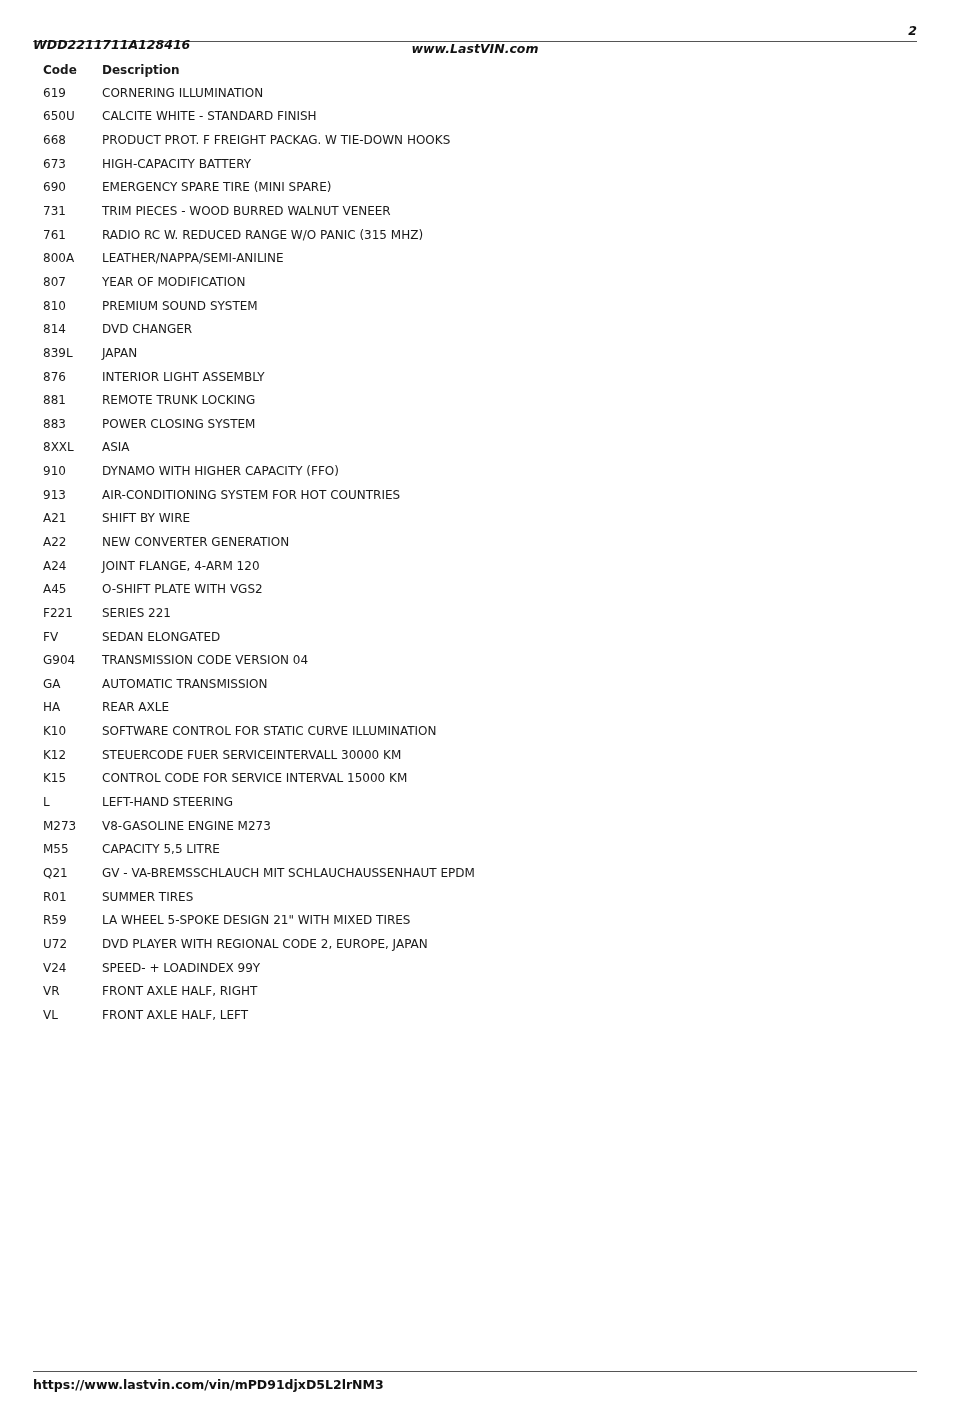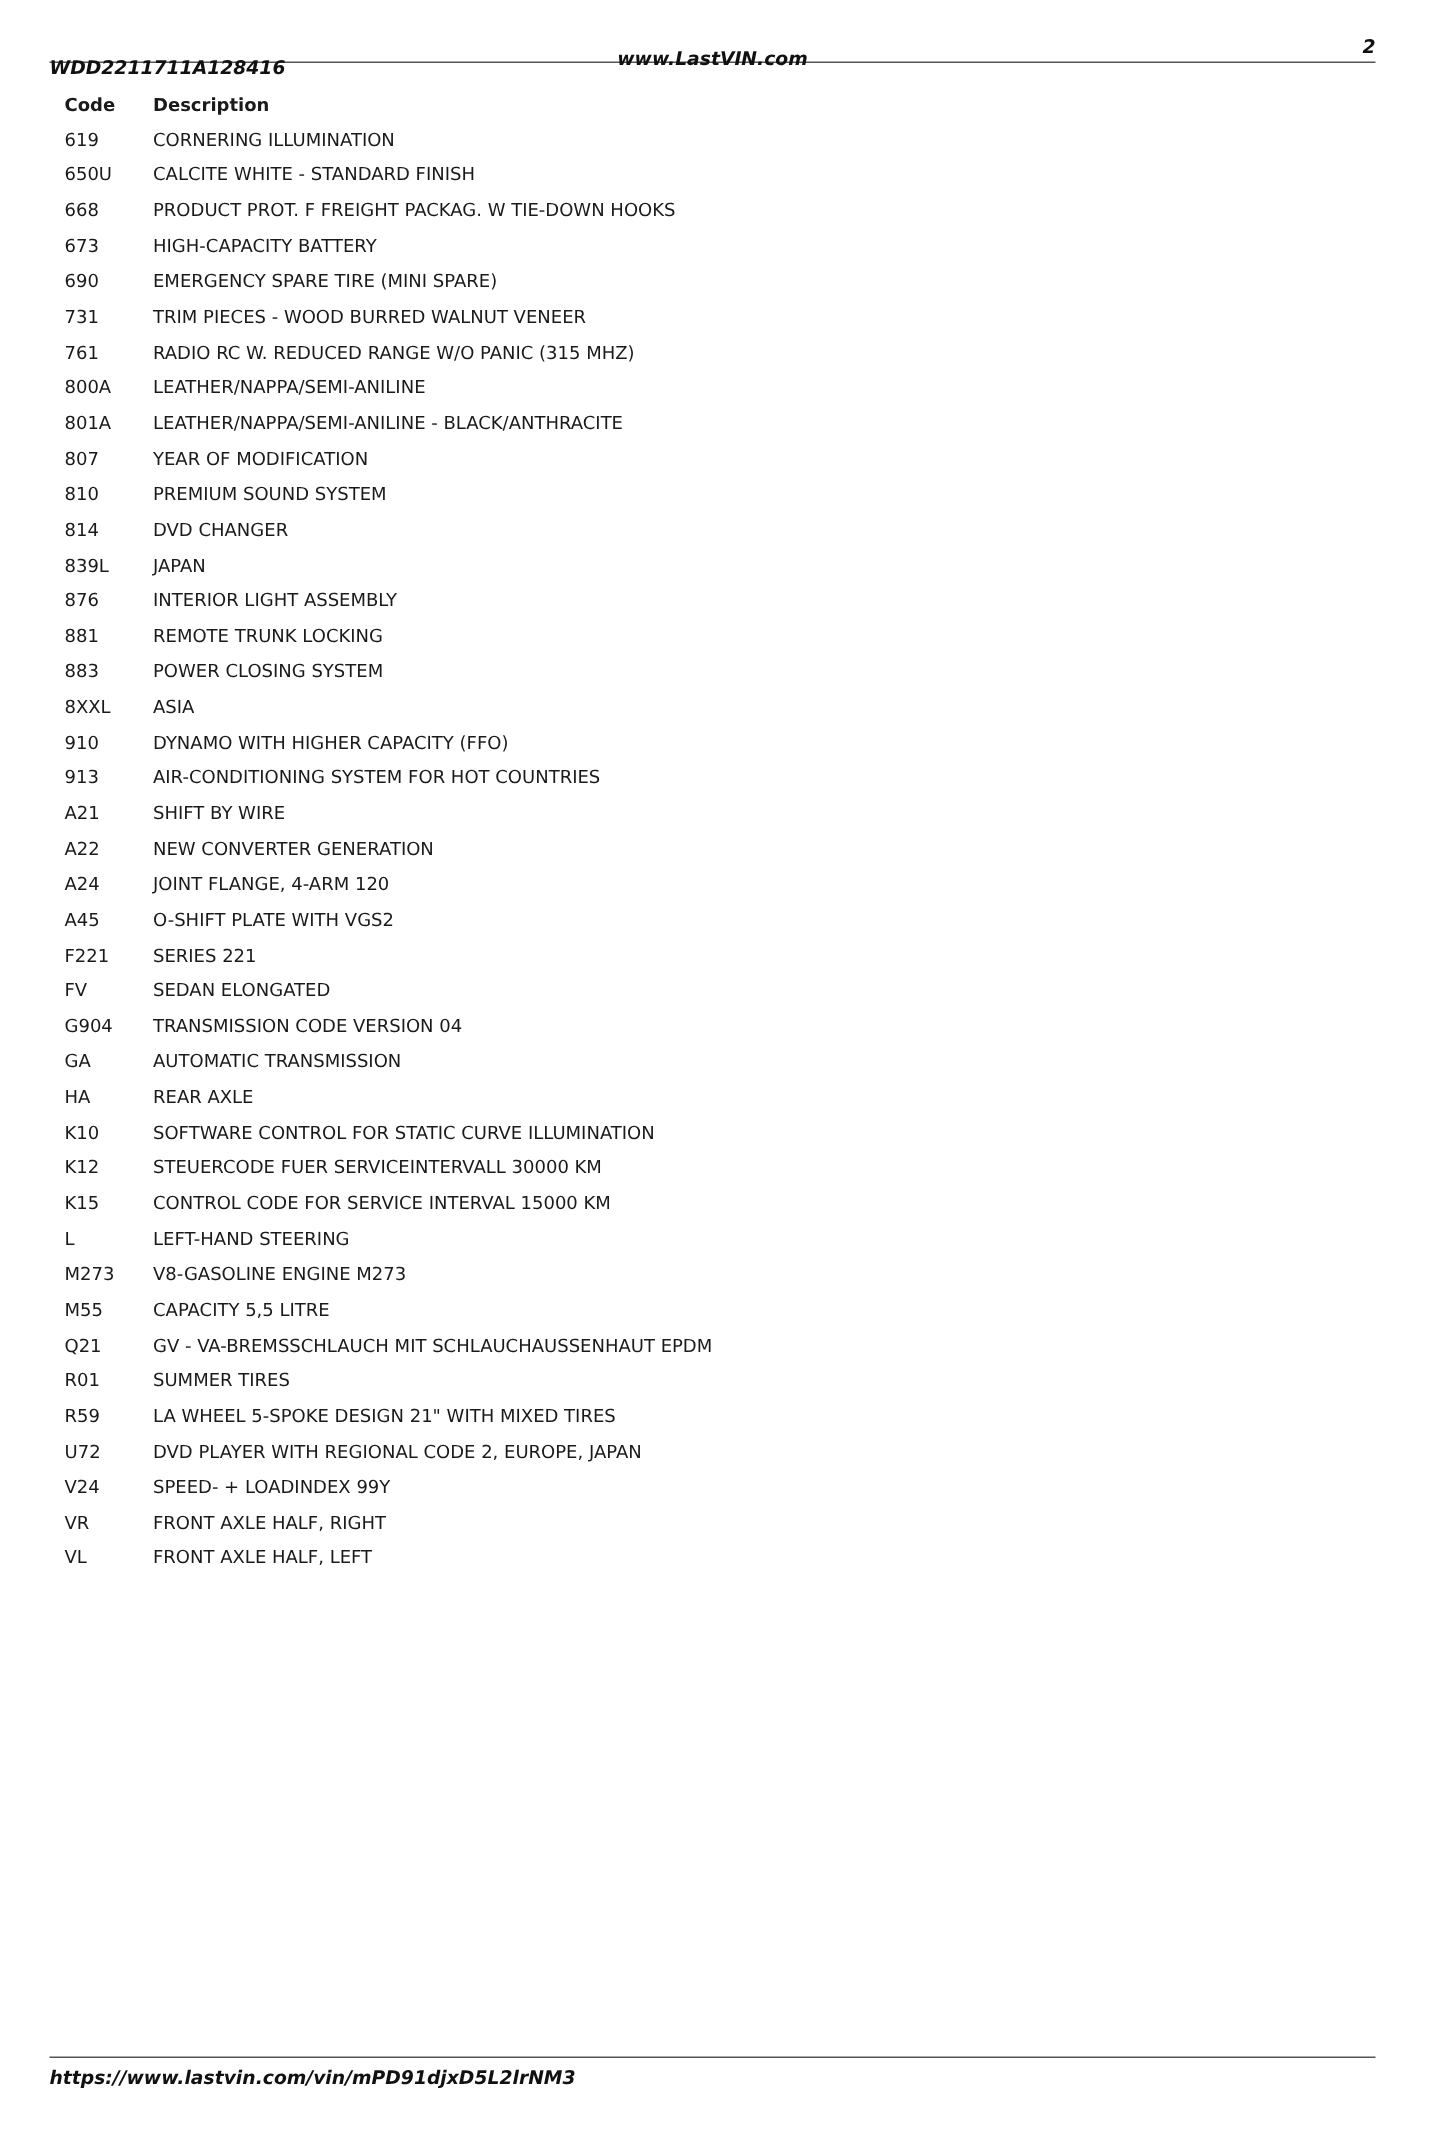--- a/index.html
+++ b/index.html
@@ -30,21 +30,21 @@
     .page-header .vin {
       position: absolute;
       left: 0;
       top: 17px;
     }
     .page-header .site {
       position: absolute;
       left: 0;
       width: 100%;
       text-align: center;
-      top: 11px;
+      top: 21px;
     }
     .page-header .pagenum {
       position: absolute;
       right: 0;
       top: 3px;
     }
     .codes-table {
       position: absolute;
       left: 43px;
       top: 59px;
@@ -66,21 +66,20 @@
     }
     .codes-table .col-code {
       width: 59px;
     }
     .page-footer {
       position: absolute;
       left: 33px;
       top: 1371px;
       width: 884px;
       border-top: 1px solid #555;
-      font-style: italic;
       font-weight: bold;
       font-size: 12.5px;
       color: #111;
       padding-top: 5px;
     }
   </style>
 </head>
 <body>
 
 <div class="page-header">
@@ -123,24 +122,20 @@
       </tr>
       <tr>
         <td class="col-code">761</td>
         <td>RADIO RC W. REDUCED RANGE W/O PANIC (315 MHZ)</td>
       </tr>
       <tr>
         <td class="col-code">800A</td>
         <td>LEATHER/NAPPA/SEMI-ANILINE</td>
       </tr>
       <tr>
-        <td class="col-code">801A</td>
-        <td>LEATHER/NAPPA/SEMI-ANILINE - BLACK/ANTHRACITE</td>
-      </tr>
-      <tr>
         <td class="col-code">807</td>
         <td>YEAR OF MODIFICATION</td>
       </tr>
       <tr>
         <td class="col-code">810</td>
         <td>PREMIUM SOUND SYSTEM</td>
       </tr>
       <tr>
         <td class="col-code">814</td>
         <td>DVD CHANGER</td>

